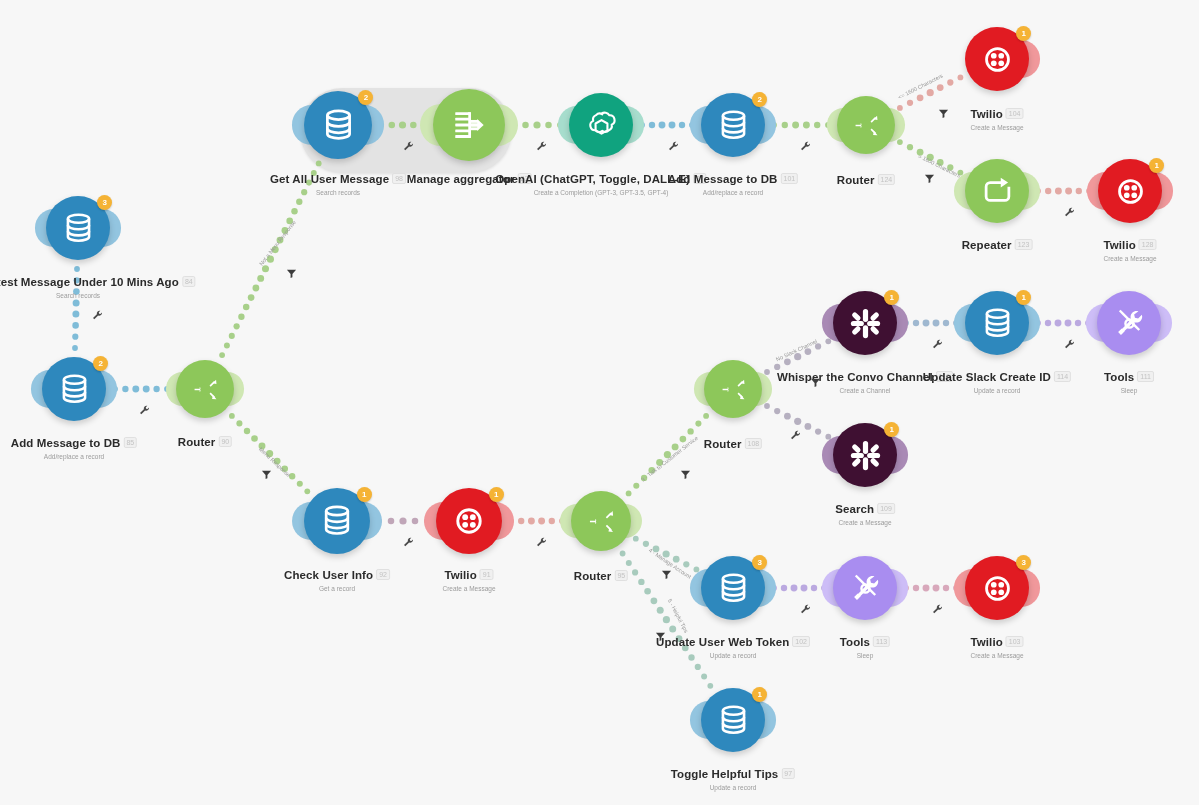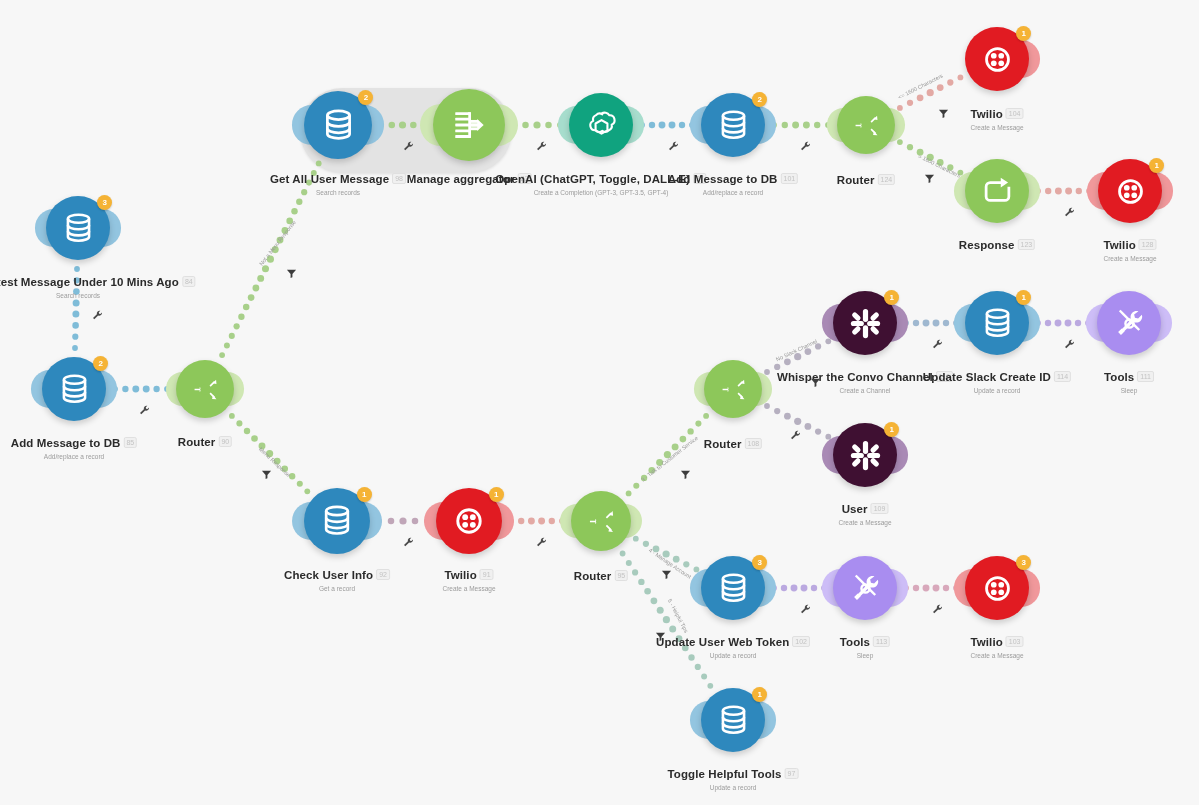--- a/index.html
+++ b/index.html
@@ -388,21 +388,21 @@
         <div class="ear ear-r" style="height: 37.12px; width: 37.12px; left: 6.3872px; top: -18.56px; background: rgb(207, 231, 179);"></div>
         <div class="bubble" style="height: 64px; width: 64px; left: -32px; top: -32px; background: rgb(141, 199, 90); z-index: 3;">
           <svg width="39" height="39" viewBox="0 0 48 48" class="ico">
             <g fill="none" stroke="#fff" stroke-width="3.4" stroke-linejoin="round">
       <path d="M31 13H15a5 5 0 0 0-5 5v12a5 5 0 0 0 5 5h18a5 5 0 0 0 5-5V18"></path>
       </g>
             <path d="M28 7l9 6-9 6z" fill="#fff"></path>
           </svg>
         </div>
       </div>
-      <div class="caption" style="left: 997px; top: 235px;"><span class="cap-title">Response</span><span class="cap-id">123</span></div>
+      <div class="caption" style="left: 997px; top: 235px;"><span class="cap-title">Repeater</span><span class="cap-id">123</span></div>
       <div class="node" style="left: 1130px; top: 191px;">
         <div class="ear ear-l" style="height: 37.12px; width: 37.12px; left: -43.5072px; top: -18.56px; background: rgb(240, 152, 155);"></div>
         <div class="ear ear-r" style="height: 37.12px; width: 37.12px; left: 6.3872px; top: -18.56px; background: rgb(240, 152, 155);"></div>
         <div class="bubble" style="height: 64px; width: 64px; left: -32px; top: -32px; background: rgb(225, 27, 34); z-index: 3;">
           <svg width="39" height="39" viewBox="0 0 48 48" class="ico">
             <g>
               <circle cx="24" cy="24" r="13.5" fill="none" stroke="#fff" stroke-width="3.4"></circle>
       <circle cx="19.4" cy="19.4" r="3.5" fill="#fff"></circle>
       <circle cx="28.6" cy="19.4" r="3.5" fill="#fff"></circle>
       <circle cx="19.4" cy="28.6" r="3.5" fill="#fff"></circle>
@@ -495,21 +495,21 @@
       <rect x="26" y="20.8" width="16" height="6.4" rx="3.2"></rect>
       <rect x="9.5" y="9.5" width="6.4" height="12" rx="3.2" transform="rotate(-45 12.7 15.5)"></rect>
       <rect x="32.1" y="9.5" width="6.4" height="12" rx="3.2" transform="rotate(45 35.3 15.5)"></rect>
       <rect x="9.5" y="26.5" width="6.4" height="12" rx="3.2" transform="rotate(45 12.7 32.5)"></rect>
       <rect x="32.1" y="26.5" width="6.4" height="12" rx="3.2" transform="rotate(-45 35.3 32.5)"></rect>
       </g>
           </svg>
         </div>
         <div class="badge" style="height: 15px; width: 15px; left: 19.2px; top: -33px;">1</div>
       </div>
-      <div class="caption" style="left: 865px; top: 499px;"><span class="cap-title">User</span><span class="cap-id">109</span><div class="cap-sub">Create a Message</div></div>
+      <div class="caption" style="left: 865px; top: 499px;"><span class="cap-title">Search</span><span class="cap-id">109</span><div class="cap-sub">Create a Message</div></div>
       <div class="node" style="left: 337px; top: 521px;">
         <div class="ear ear-l" style="height: 38.28px; width: 38.28px; left: -44.8668px; top: -19.14px; background: rgb(147, 197, 224);"></div>
         <div class="ear ear-r" style="height: 38.28px; width: 38.28px; left: 6.5868px; top: -19.14px; background: rgb(147, 197, 224);"></div>
         <div class="bubble" style="height: 66px; width: 66px; left: -33px; top: -33px; background: rgb(46, 136, 189); z-index: 3;">
           <svg width="40" height="40" viewBox="0 0 48 48" class="ico">
             <g fill="none" stroke="#fff" stroke-width="3.2">
       <ellipse cx="24" cy="12" rx="13" ry="5"></ellipse>
       <path d="M11 12v22c0 2.8 5.8 5 13 5s13-2.2 13-5V12"></path>
       <path d="M11 20c0 2.8 5.8 5 13 5s13-2.2 13-5"></path>
       <path d="M11 27.5c0 2.8 5.8 5 13 5s13-2.2 13-5"></path>
@@ -611,21 +611,21 @@
             <g fill="none" stroke="#fff" stroke-width="3.2">
       <ellipse cx="24" cy="12" rx="13" ry="5"></ellipse>
       <path d="M11 12v22c0 2.8 5.8 5 13 5s13-2.2 13-5V12"></path>
       <path d="M11 20c0 2.8 5.8 5 13 5s13-2.2 13-5"></path>
       <path d="M11 27.5c0 2.8 5.8 5 13 5s13-2.2 13-5"></path>
     </g>
           </svg>
         </div>
         <div class="badge" style="height: 15px; width: 15px; left: 19.2px; top: -33px;">1</div>
       </div>
-      <div class="caption" style="left: 733px; top: 764px;"><span class="cap-title">Toggle Helpful Tools</span><span class="cap-id">97</span><div class="cap-sub">Update a record</div></div>
+      <div class="caption" style="left: 733px; top: 764px;"><span class="cap-title">Toggle Helpful Tips</span><span class="cap-id">97</span><div class="cap-sub">Update a record</div></div>
     </div>
   <div id="labels-layer">
       <div class="wrench" style="left: 92px; top: 310px;"><svg width="11" height="11" viewBox="0 0 24 24" fill="#4a4a4a">
           <path d="M21.7 5.3l-3.3 3.3-2.9-.6-.6-2.9 3.3-3.3A6 6 0 0 0 10.6 9l-8.4 8.4 2.8 2.8L13.4 12a6 6 0 0 0 8.3-6.7z"></path>
         </svg></div>
       <div class="wrench" style="left: 139px; top: 405px;"><svg width="11" height="11" viewBox="0 0 24 24" fill="#4a4a4a">
           <path d="M21.7 5.3l-3.3 3.3-2.9-.6-.6-2.9 3.3-3.3A6 6 0 0 0 10.6 9l-8.4 8.4 2.8 2.8L13.4 12a6 6 0 0 0 8.3-6.7z"></path>
         </svg></div>
       <div class="wrench" style="left: 403px; top: 141px;"><svg width="11" height="11" viewBox="0 0 24 24" fill="#4a4a4a">
           <path d="M21.7 5.3l-3.3 3.3-2.9-.6-.6-2.9 3.3-3.3A6 6 0 0 0 10.6 9l-8.4 8.4 2.8 2.8L13.4 12a6 6 0 0 0 8.3-6.7z"></path>

